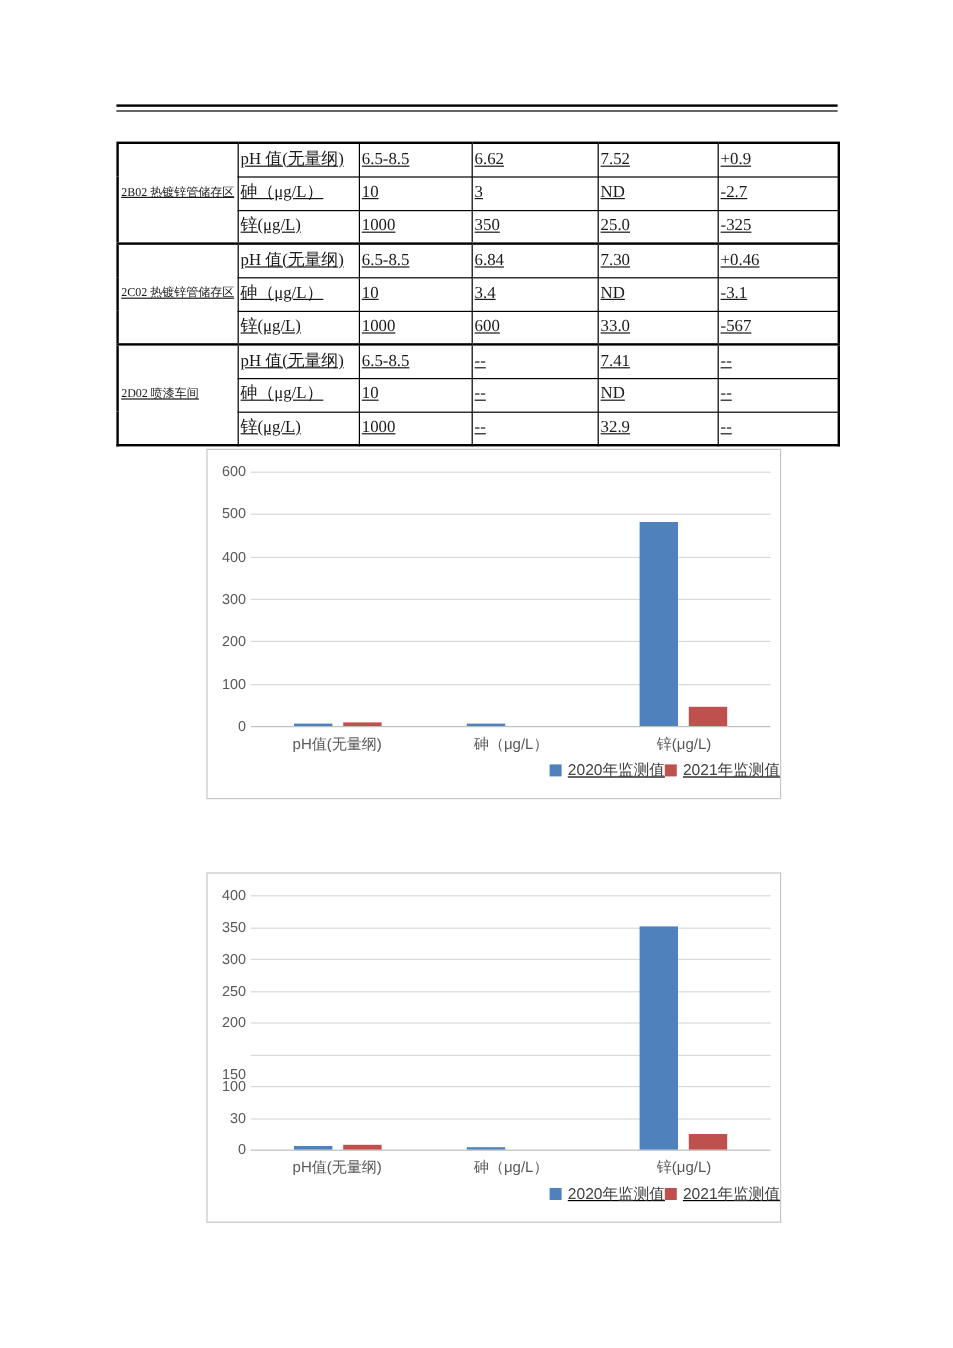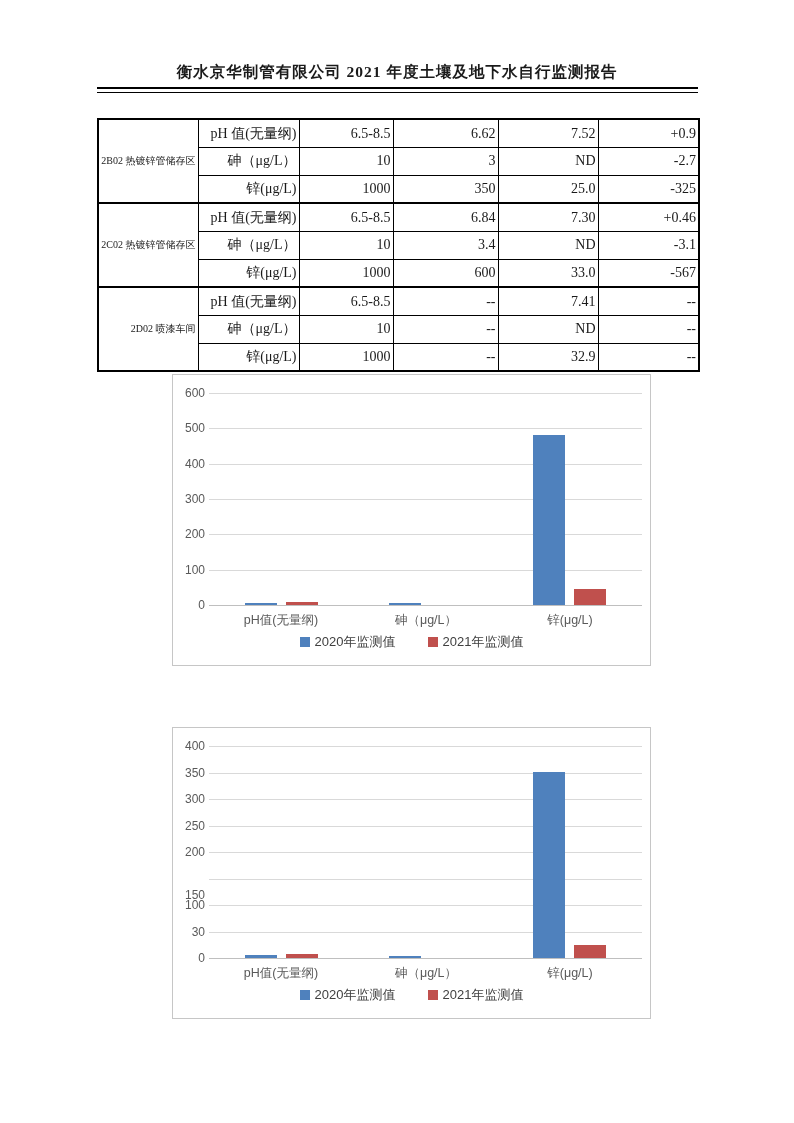--- a/index.html
+++ b/index.html
@@ -32,25 +32,26 @@
     position: absolute;
     top: 118px; left: 97px;
     width: 601px;
     border-collapse: collapse;
     table-layout: fixed;
     font-size: 14px;
     color: #1a1a1a;
   }
   table.report-table td {
     border: 1px solid #000;
-    text-align: right;
+    text-align: left;
     vertical-align: middle;
     height: 28px;
     padding: 0 2px;
     line-height: 1.25;
+    text-decoration: underline;
   }
   table.report-table { border: 2px solid #000; }
   table.report-table tr.group-start td { border-top: 2px solid #000; }
   table.report-table td.loc-cell { font-size: 10px; }
   .chart-box {
     position: absolute;
     left: 172px;
     width: 479px;
     height: 292px;
     background: #ffffff;
@@ -73,22 +74,23 @@
     position: absolute;
     width: 150px;
     text-align: center;
     font-size: 12.5px;
     color: #595959;
   }
   .legend {
     position: absolute;
     left: 0; right: 0; bottom: 14px;
     display: flex;
-    justify-content: center;
-    gap: 32px;
+    justify-content: flex-end;
+    gap: 0;
+    text-decoration: underline;
   }
   .legend-item { display: flex; align-items: center; gap: 5px; }
   .legend-swatch { width: 10px; height: 10px; display: inline-block; }
   .legend-label { font-size: 13px; color: #404040; }
   .figure-title {
     position: absolute;
     top: 688px; left: 0; right: 0;
     text-align: center;
     font-size: 18px;
     font-weight: bold;
@@ -101,21 +103,20 @@
     text-align: center;
     font-size: 12.5px;
     color: #1f3a55;
   }
 </style>
 </head>
 <body>
 
 <div class="page">
 
-  <div class="header-title">衡水京华制管有限公司 2021 年度土壤及地下水自行监测报告</div>
 
   <div class="header-rule"></div>
 
   <table class="report-table">
     <colgroup>
       <col style="width:100px">
       <col style="width:101px">
       <col style="width:94px">
       <col style="width:105px">
       <col style="width:100px">

